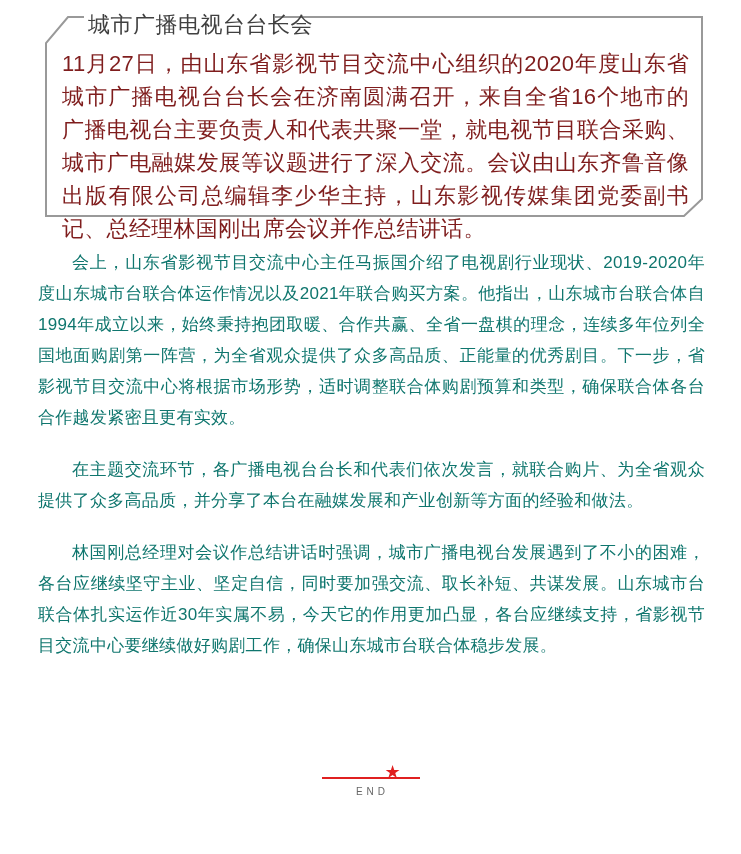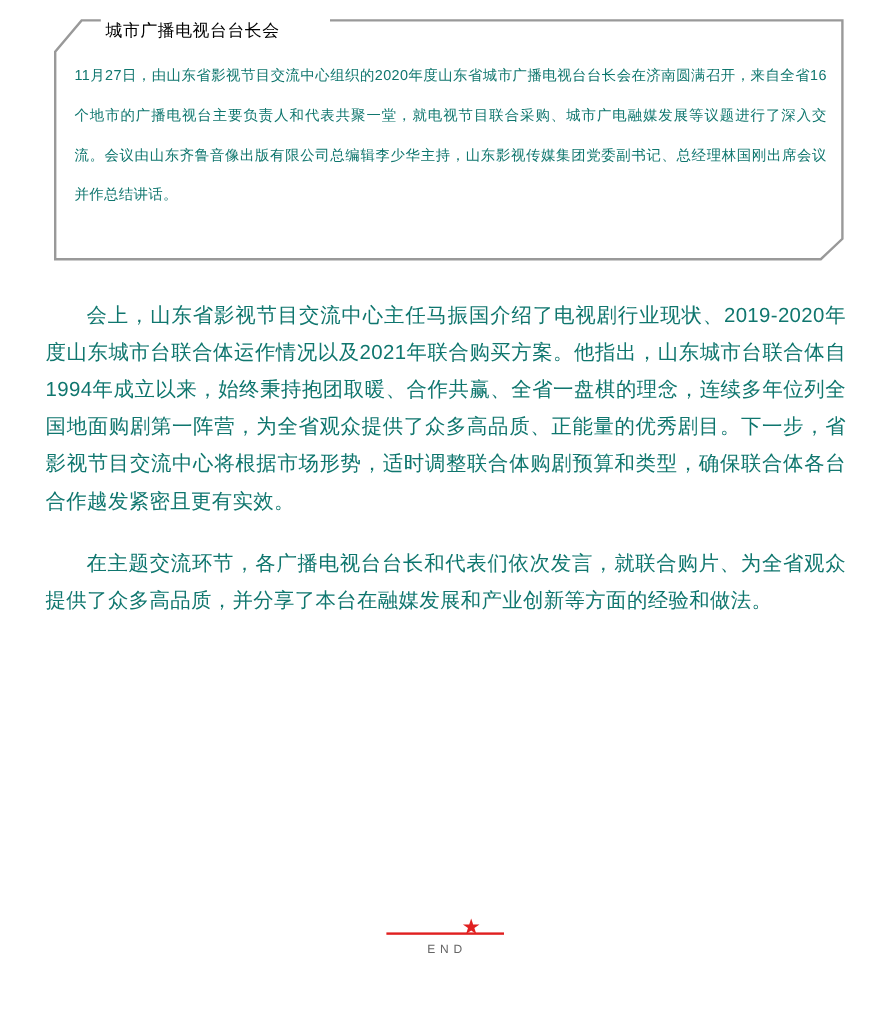--- a/index.html
+++ b/index.html
@@ -26,34 +26,34 @@
   .intro-box svg.box-outline {
     position: absolute;
     left: 0; top: 0;
     width: 660px; height: 204px;
     display: block;
   }
   .box-title {
     position: absolute;
     left: 43px;
     top: -3px;
-    font-size: 14px;
+    font-size: 22px;
     line-height: 26px;
-    color: #000000;
+    color: #404040;
     letter-spacing: 0.5px;
     white-space: nowrap;
   }
   .box-body {
     position: absolute;
     left: 17px;
     top: 32px;
     width: 627px;
-    font-size: 12px;
+    font-size: 22px;
     line-height: 33px;
-    color: #0f766e;
+    color: #7f1d1d;
     text-align: justify;
     letter-spacing: 0.3px;
   }
 
   
   .content {
     position: absolute;
     left: 38px;
     top: 247px;
     width: 667px;
@@ -112,20 +112,21 @@
     <svg class="box-outline" viewBox="0 0 660 204" aria-hidden="true">
       <path d="M 39 2 H 23 L 1 28 V 201 H 639 L 657 184 V 2 H 230" fill="none" stroke="#999999" stroke-width="2" stroke-linejoin="miter"></path>
     </svg>
     <div class="box-title">城市广播电视台台长会</div>
     <div class="box-body">11月27日，由山东省影视节目交流中心组织的2020年度山东省城市广播电视台台长会在济南圆满召开，来自全省16个地市的广播电视台主要负责人和代表共聚一堂，就电视节目联合采购、城市广电融媒发展等议题进行了深入交流。会议由山东齐鲁音像出版有限公司总编辑李少华主持，山东影视传媒集团党委副书记、总经理林国刚出席会议并作总结讲话。</div>
   </div>
 
   <div class="content">
     <p>会上，山东省影视节目交流中心主任马振国介绍了电视剧行业现状、2019-2020年度山东城市台联合体运作情况以及2021年联合购买方案。他指出，山东城市台联合体自1994年成立以来，始终秉持抱团取暖、合作共赢、全省一盘棋的理念，连续多年位列全国地面购剧第一阵营，为全省观众提供了众多高品质、正能量的优秀剧目。下一步，省影视节目交流中心将根据市场形势，适时调整联合体购剧预算和类型，确保联合体各台合作越发紧密且更有实效。</p>
     <p>在主题交流环节，各广播电视台台长和代表们依次发言，就联合购片、为全省观众提供了众多高品质，并分享了本台在融媒发展和产业创新等方面的经验和做法。</p>
+    <p>林国刚总经理对会议作总结讲话时强调，城市广播电视台发展遇到了不小的困难，各台应继续坚守主业、坚定自信，同时要加强交流、取长补短、共谋发展。山东城市台联合体扎实运作近30年实属不易，今天它的作用更加凸显，各台应继续支持，省影视节目交流中心要继续做好购剧工作，确保山东城市台联合体稳步发展。</p>
   </div>
 
   <div class="end-block">
     <div class="end-line">
       <span class="end-star">★</span>
     </div>
     <div class="end-label">END</div>
   </div>
 
 </div>

